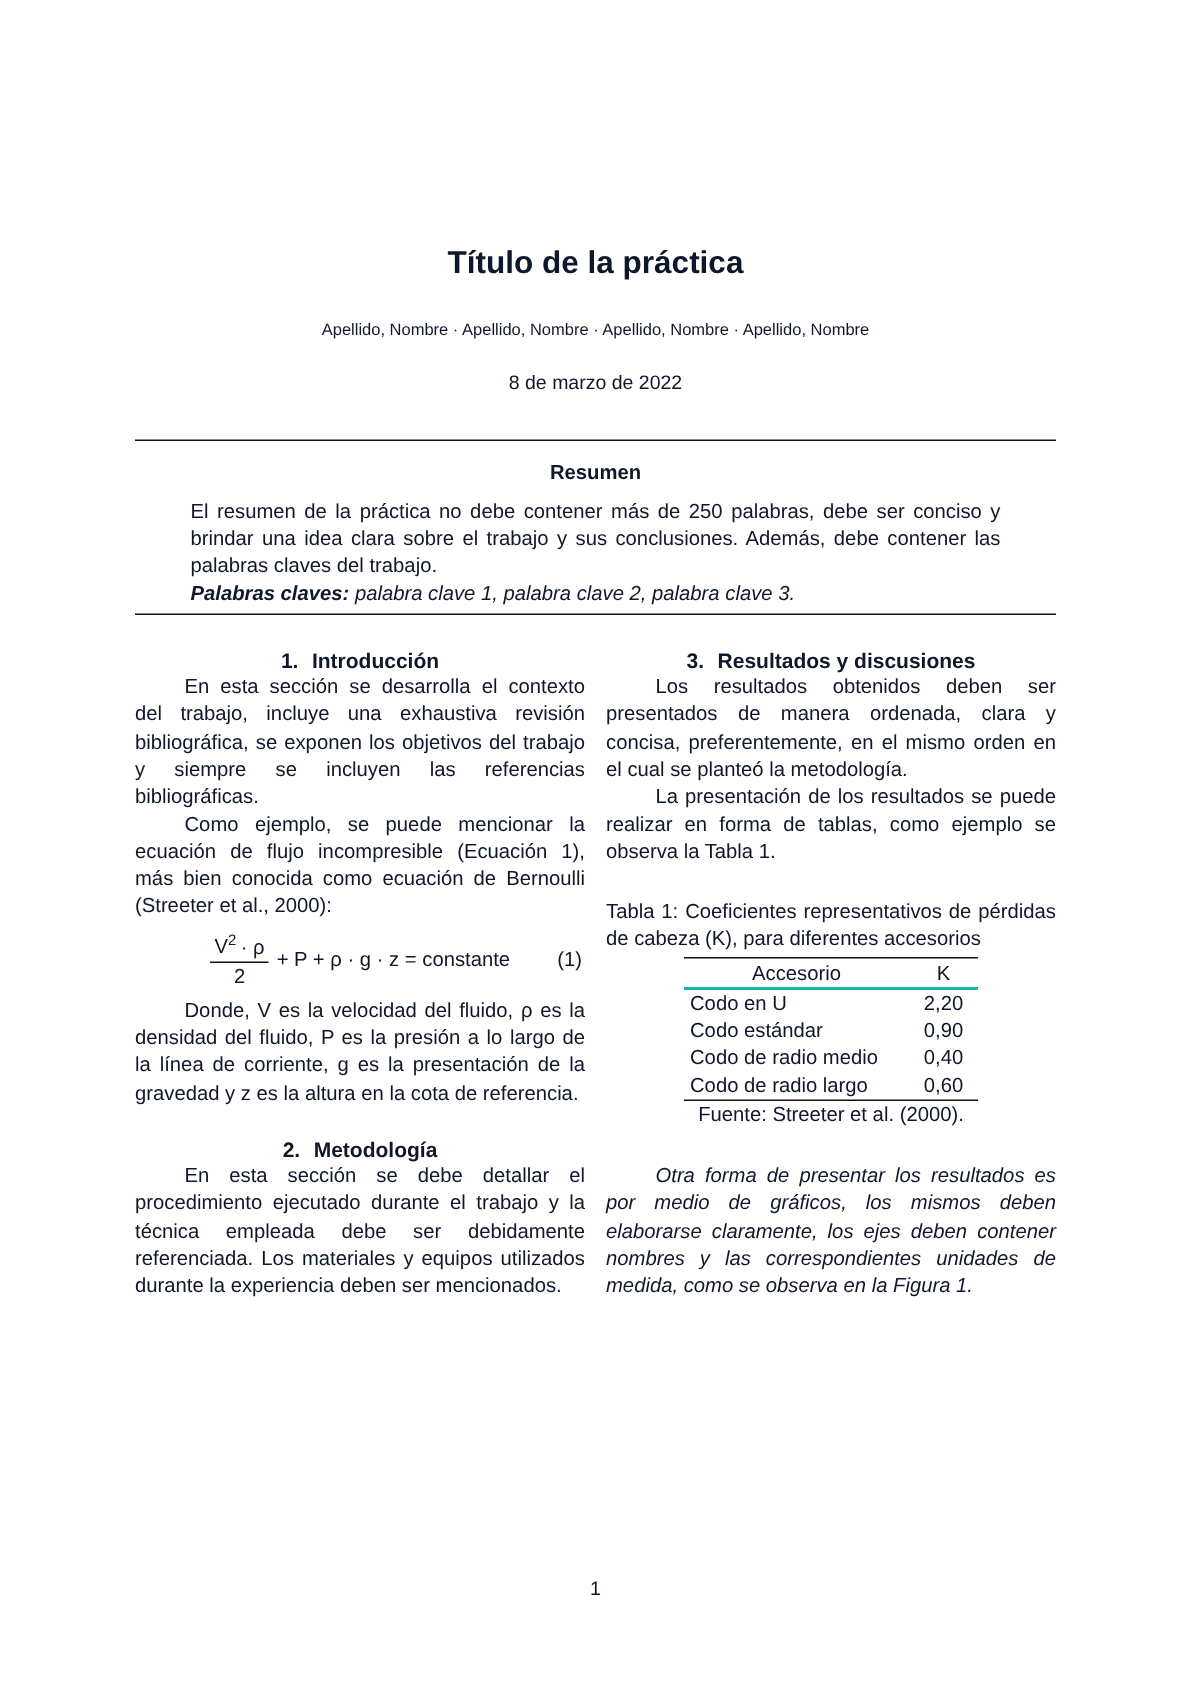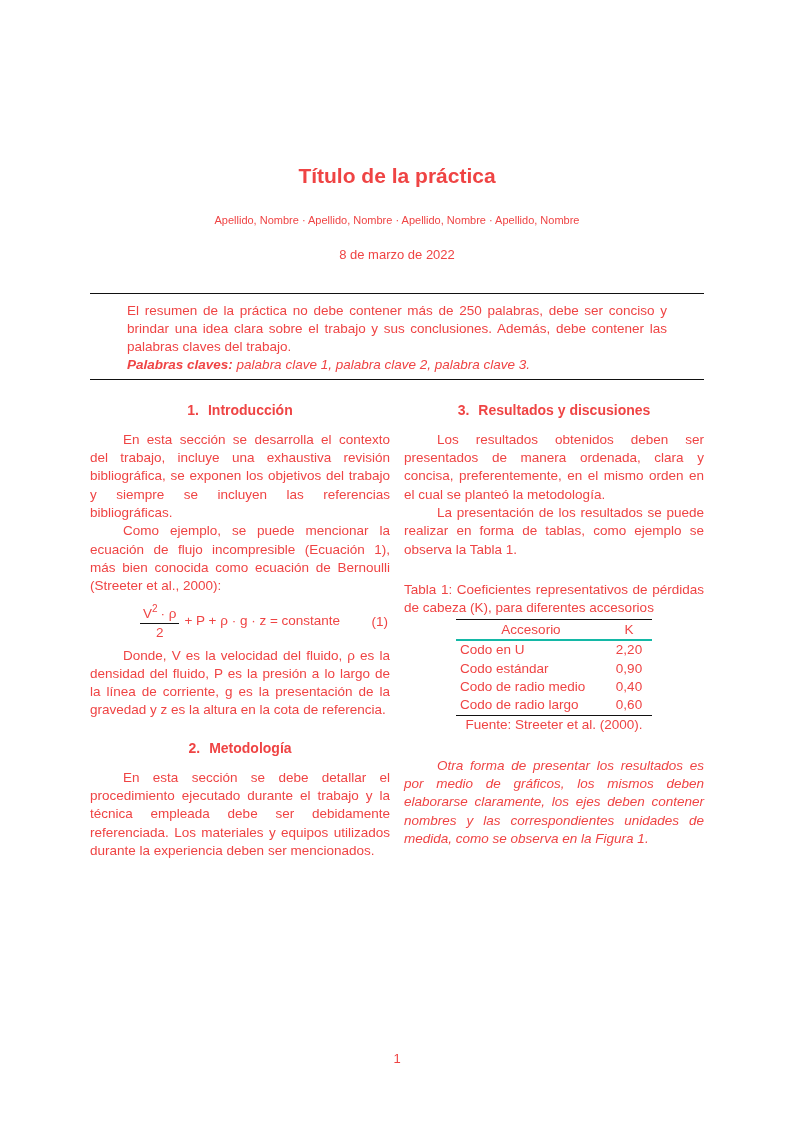--- a/index.html
+++ b/index.html
@@ -2,21 +2,21 @@
 <html lang="es"><head>
 <meta charset="utf-8">
 <style>
   * { margin: 0; padding: 0; box-sizing: border-box; }
   html, body { background: #ffffff; }
   .page {
     width: 794px;
     height: 1123px;
     margin: 0 auto;
     background: #ffffff;
-    color: #ef4444;
+    color: #0f172a;
     font-family: "Liberation Sans", sans-serif;
     font-size: 13.5px;
     line-height: 18.3px;
     position: relative;
     overflow: hidden;
   }
   .content { padding: 0 90px; }
 
   
   .doc-title {
@@ -75,21 +75,21 @@
   }
   h2.sec .sec-num { margin-right: 9px; }
   h2.sec-later { margin-top: 19px; }
 
   .col p.body-par {
     text-align: justify;
     text-indent: 33px;
     hyphens: auto;
     -webkit-hyphens: auto;
   }
-  .col p.first-par { margin-top: 12px; }
+  .col p.first-par { }
 
   
   .equation {
     position: relative;
     margin: 5px 0 4px 0;
     display: flex;
     align-items: center;
     justify-content: center;
     min-height: 42px;
   }
@@ -159,20 +159,21 @@
 <body>
 
 <div class="page">
   <div class="content">
 
     <h1 class="doc-title">Título de la práctica</h1>
     <div class="doc-authors">Apellido, Nombre · Apellido, Nombre · Apellido, Nombre · Apellido, Nombre</div>
     <div class="doc-date">8 de marzo de 2022</div>
 
     <hr class="rule rule-top">
+    <div class="abstract-heading">Resumen</div>
     <div class="abstract-body">
       <p>El resumen de la práctica no debe contener más de 250 palabras, debe ser conciso y brindar una idea clara sobre el trabajo y sus conclusiones. Además, debe contener las palabras claves del trabajo.</p>
       <p><span class="kw-label">Palabras claves:</span> <span class="kw-text">palabra clave 1, palabra clave 2, palabra clave 3.</span></p>
     </div>
     <hr class="rule rule-bottom">
 
     <div class="columns">
 
       <div class="col">
         <h2 class="sec"><span class="sec-num">1.</span><span>Introducción</span></h2>

